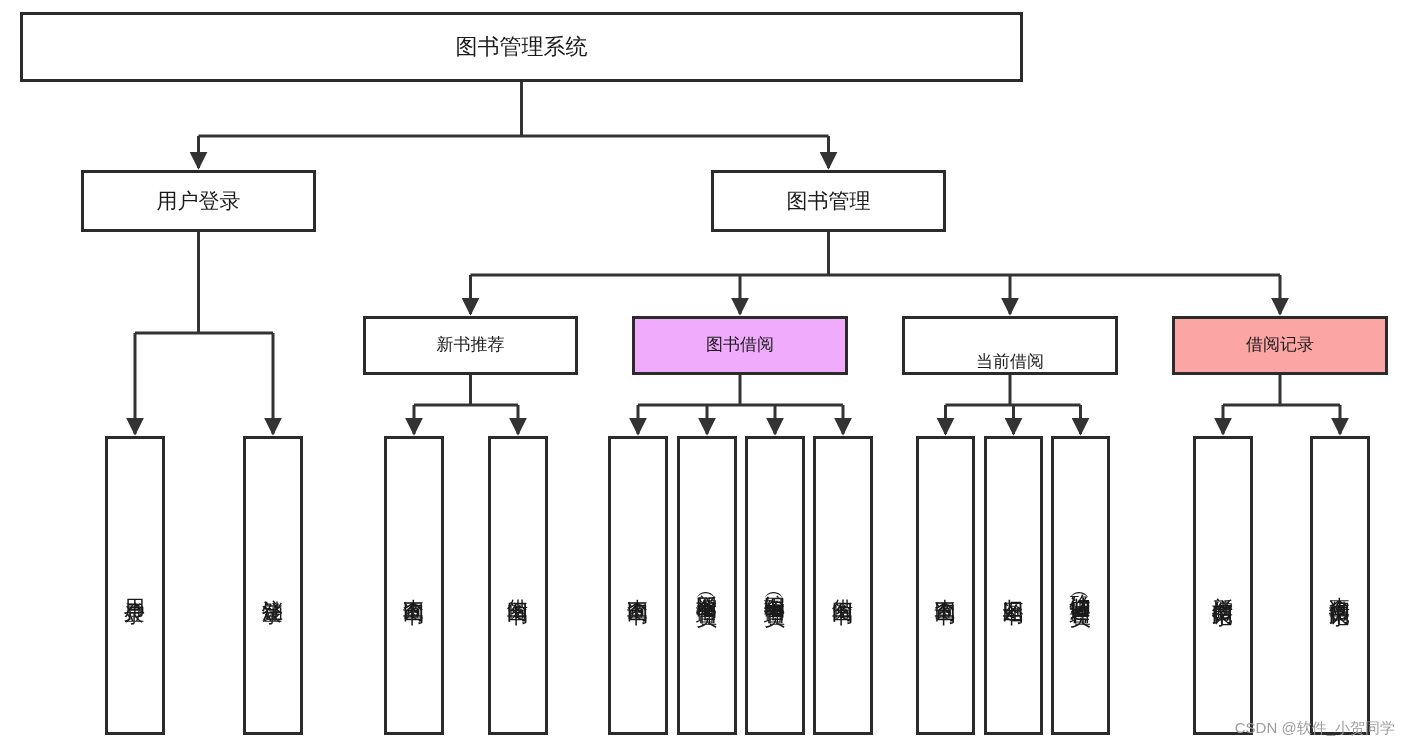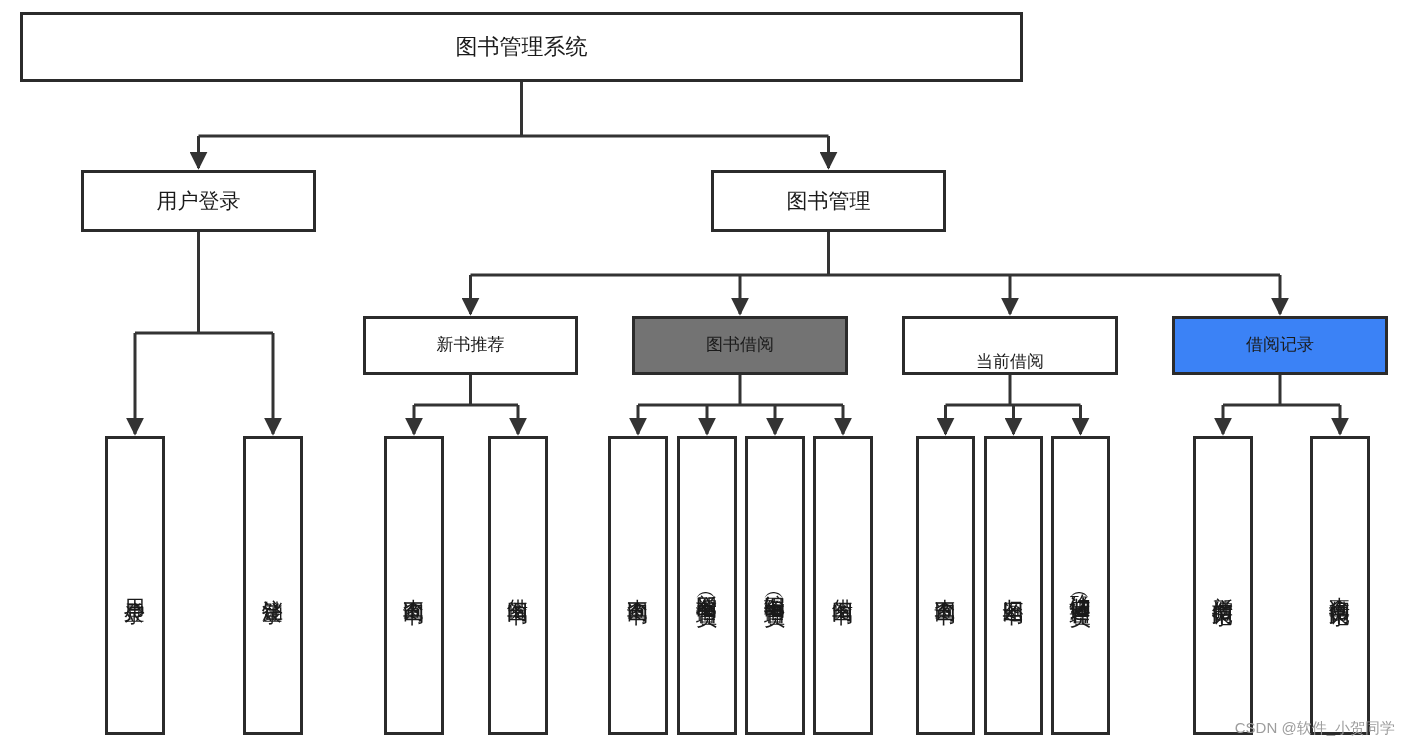--- a/index.html
+++ b/index.html
@@ -116,27 +116,27 @@
       </div>
       <div class="node level-2" style="left: 81px; top: 170px; width: 235px; height: 62px; border-color: rgb(43, 43, 43); background: rgb(255, 255, 255);">
         <div class="node-label">用户登录</div>
       </div>
       <div class="node level-2" style="left: 711px; top: 170px; width: 235px; height: 62px; border-color: rgb(43, 43, 43); background: rgb(255, 255, 255);">
         <div class="node-label">图书管理</div>
       </div>
       <div class="node level-3" style="left: 363px; top: 316px; width: 215px; height: 59px; border-color: rgb(43, 43, 43); background: rgb(255, 255, 255);">
         <div class="node-label">新书推荐</div>
       </div>
-      <div class="node level-3" style="left: 632px; top: 316px; width: 216px; height: 59px; border-color: rgb(43, 43, 43); background: #737373;">
+      <div class="node level-3" style="left: 632px; top: 316px; width: 216px; height: 59px; border-color: rgb(43, 43, 43); background: #f0abfc;">
         <div class="node-label">图书借阅</div>
       </div>
       <div class="node level-3" style="left: 902px; top: 316px; width: 216px; height: 59px; border-color: rgb(43, 43, 43); background: rgb(255, 255, 255); align-items: flex-end;">
         <div class="node-label">当前借阅</div>
       </div>
-      <div class="node level-3" style="left: 1172px; top: 316px; width: 216px; height: 59px; border-color: rgb(43, 43, 43); background: #3b82f6;">
+      <div class="node level-3" style="left: 1172px; top: 316px; width: 216px; height: 59px; border-color: rgb(43, 43, 43); background: #fca5a5;">
         <div class="node-label">借阅记录</div>
       </div>
       <div class="node level-4 leaf" style="left: 105px; top: 436px; width: 60px; height: 299px; border-color: rgb(43, 43, 43); background: rgb(255, 255, 255);">
         <div class="node-label">用户登录</div>
       </div>
       <div class="node level-4 leaf" style="left: 243px; top: 436px; width: 60px; height: 299px; border-color: rgb(43, 43, 43); background: rgb(255, 255, 255);">
         <div class="node-label">注销登录</div>
       </div>
       <div class="node level-4 leaf" style="left: 384px; top: 436px; width: 60px; height: 299px; border-color: rgb(43, 43, 43); background: rgb(255, 255, 255);">
         <div class="node-label">查询图书</div>

